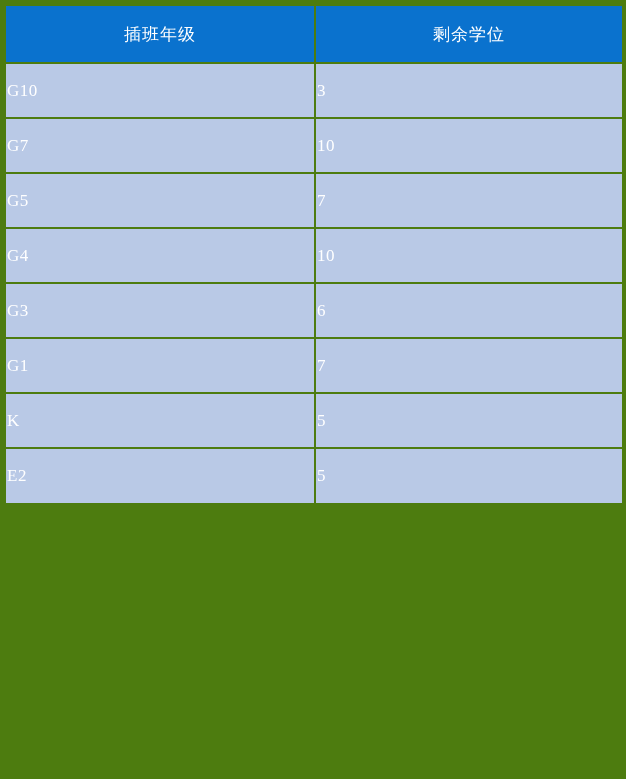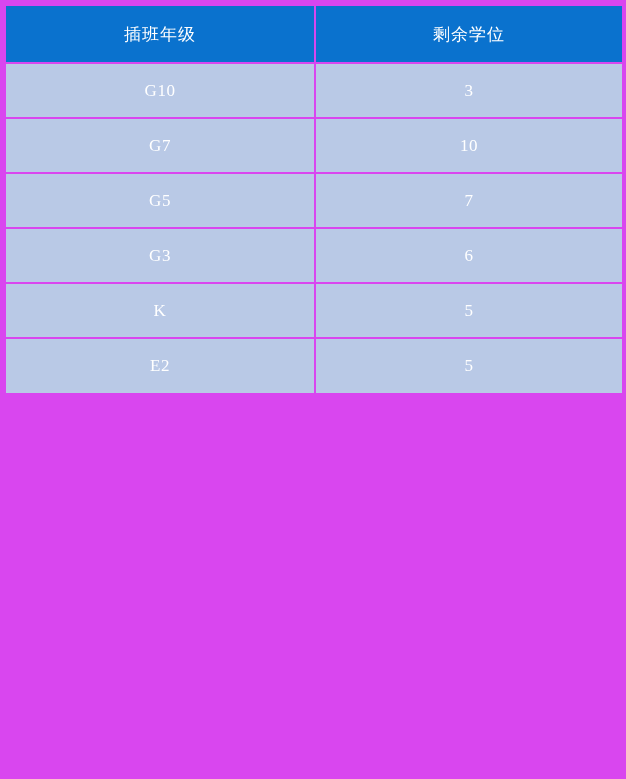--- a/index.html
+++ b/index.html
@@ -12,21 +12,21 @@
     width: 626px;
     height: 779px;
     font-family: "Liberation Serif", "DejaVu Serif", serif;
     overflow: hidden;
   }
   #seat-table {
     width: 626px;
     height: 779px;
     box-sizing: border-box;
     padding: 4px 4px 0 4px;
-    background: #d946ef;
+    background: #4d7c0f;
   }
   .tbl {
     width: 100%;
     border-collapse: separate;
     border-spacing: 2px 2px;
     table-layout: fixed;
   }
   .tbl col.c-grade { width: 308px; }
   .tbl col.c-seats { width: 306px; }
 
@@ -39,21 +39,21 @@
     text-align: center;
     vertical-align: middle;
     letter-spacing: 1px;
     font-family: "DejaVu Sans", "Liberation Sans", sans-serif;
   }
   .tbl tbody td {
     background: #b9c9e6;
     color: #ffffff;
     font-size: 17px;
     height: 51px;
-    text-align: center;
+    text-align: left;
     vertical-align: middle;
     letter-spacing: 0.5px;
   }
   .tbl tbody tr:last-child td {
     height: 52px;
     margin-top: 8px;
   }
 </style>
 </head>
 <body>
@@ -77,22 +77,30 @@
         </tr>
         <tr>
           <td>G7</td>
           <td>10</td>
         </tr>
         <tr>
           <td>G5</td>
           <td>7</td>
         </tr>
         <tr>
+          <td>G4</td>
+          <td>10</td>
+        </tr>
+        <tr>
           <td>G3</td>
           <td>6</td>
+        </tr>
+        <tr>
+          <td>G1</td>
+          <td>7</td>
         </tr>
         <tr>
           <td>K</td>
           <td>5</td>
         </tr>
         <tr>
           <td>E2</td>
           <td>5</td>
         </tr>
       </tbody>

